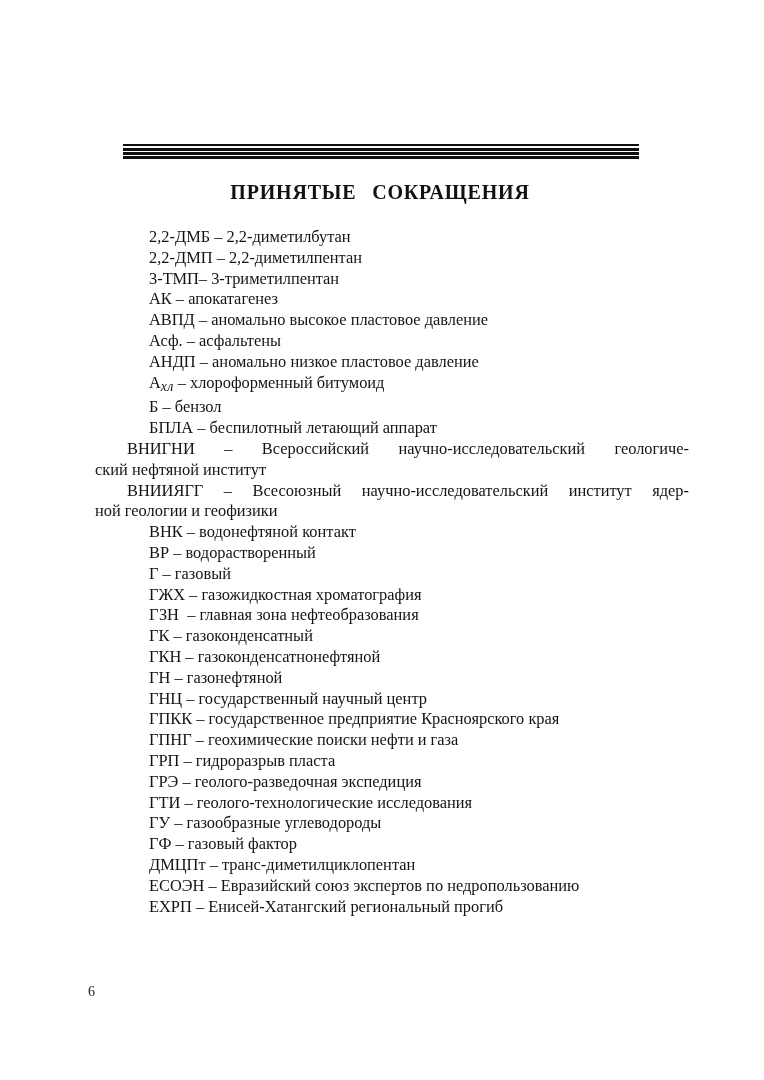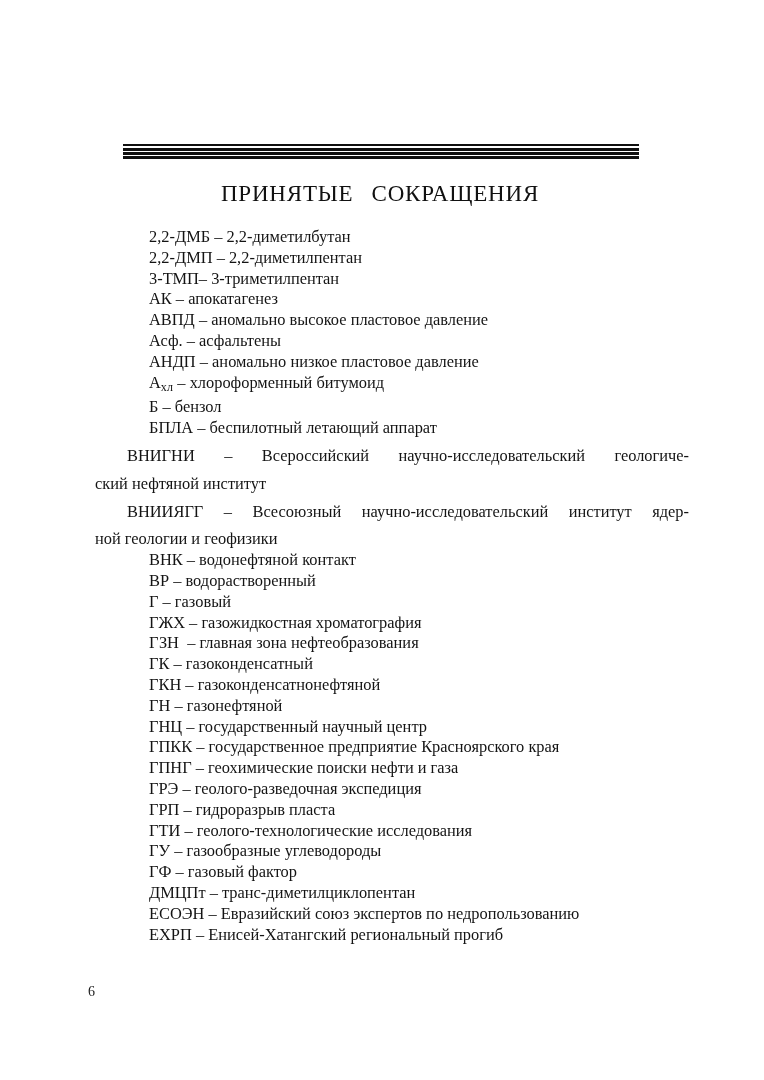--- a/index.html
+++ b/index.html
@@ -36,22 +36,22 @@
   }
   .rule-bar.b1 { margin-top: 0; }
 
   
   .title {
     position: absolute;
     left: 83px;
     width: 594px;
     top: 181px;
     text-align: center;
-    font-weight: normal;
-    font-size: 23px;
+    font-weight: bold;
+    font-size: 20px;
     letter-spacing: 0.8px;
     word-spacing: 0.5em;
     color: #111111;
   }
 
   
   .list {
     position: absolute;
     left: 95px;
     top: 227px;
@@ -59,31 +59,31 @@
     font-size: 16.4px;
     line-height: 20.8px;
   }
   .para { margin: 0; }
   .para.single {
     text-indent: 54px;
     white-space: pre-wrap;
   }
   .para .line {
     text-align: left;
-    margin-top: 7px;
   }
   .para .line.first {
     padding-left: 32px;
     text-align: justify;
     text-align-last: justify;
   }
   .sub {
-    font-size: 12px;
+    font-size: 14px;
     vertical-align: -3px;
     letter-spacing: 0.2px;
+    font-style: italic;
   }
 
   
   .page-number {
     position: absolute;
     left: 88px;
     top: 984px;
     font-size: 14px;
     color: #1a1a1a;
   }
@@ -125,22 +125,22 @@
       <div class="para single">ВР – водорастворенный</div>
       <div class="para single">Г – газовый</div>
       <div class="para single">ГЖХ – газожидкостная хроматография</div>
       <div class="para single">ГЗН  – главная зона нефтеобразования</div>
       <div class="para single">ГК – газоконденсатный</div>
       <div class="para single">ГКН – газоконденсатнонефтяной</div>
       <div class="para single">ГН – газонефтяной</div>
       <div class="para single">ГНЦ – государственный научный центр</div>
       <div class="para single">ГПКК – государственное предприятие Красноярского края</div>
       <div class="para single">ГПНГ – геохимические поиски нефти и газа</div>
+      <div class="para single">ГРП – гидроразрыв пласта</div>
       <div class="para single">ГРЭ – геолого-разведочная экспедиция</div>
-      <div class="para single">ГРП – гидроразрыв пласта</div>
       <div class="para single">ГТИ – геолого-технологические исследования</div>
       <div class="para single">ГУ – газообразные углеводороды</div>
       <div class="para single">ГФ – газовый фактор</div>
       <div class="para single">ДМЦПт – транс-диметилциклопентан</div>
       <div class="para single">ЕСОЭН – Евразийский союз экспертов по недропользованию</div>
       <div class="para single">ЕХРП – Енисей-Хатангский региональный прогиб</div>
     </div>
 
   <div class="page-number">6</div>
 

